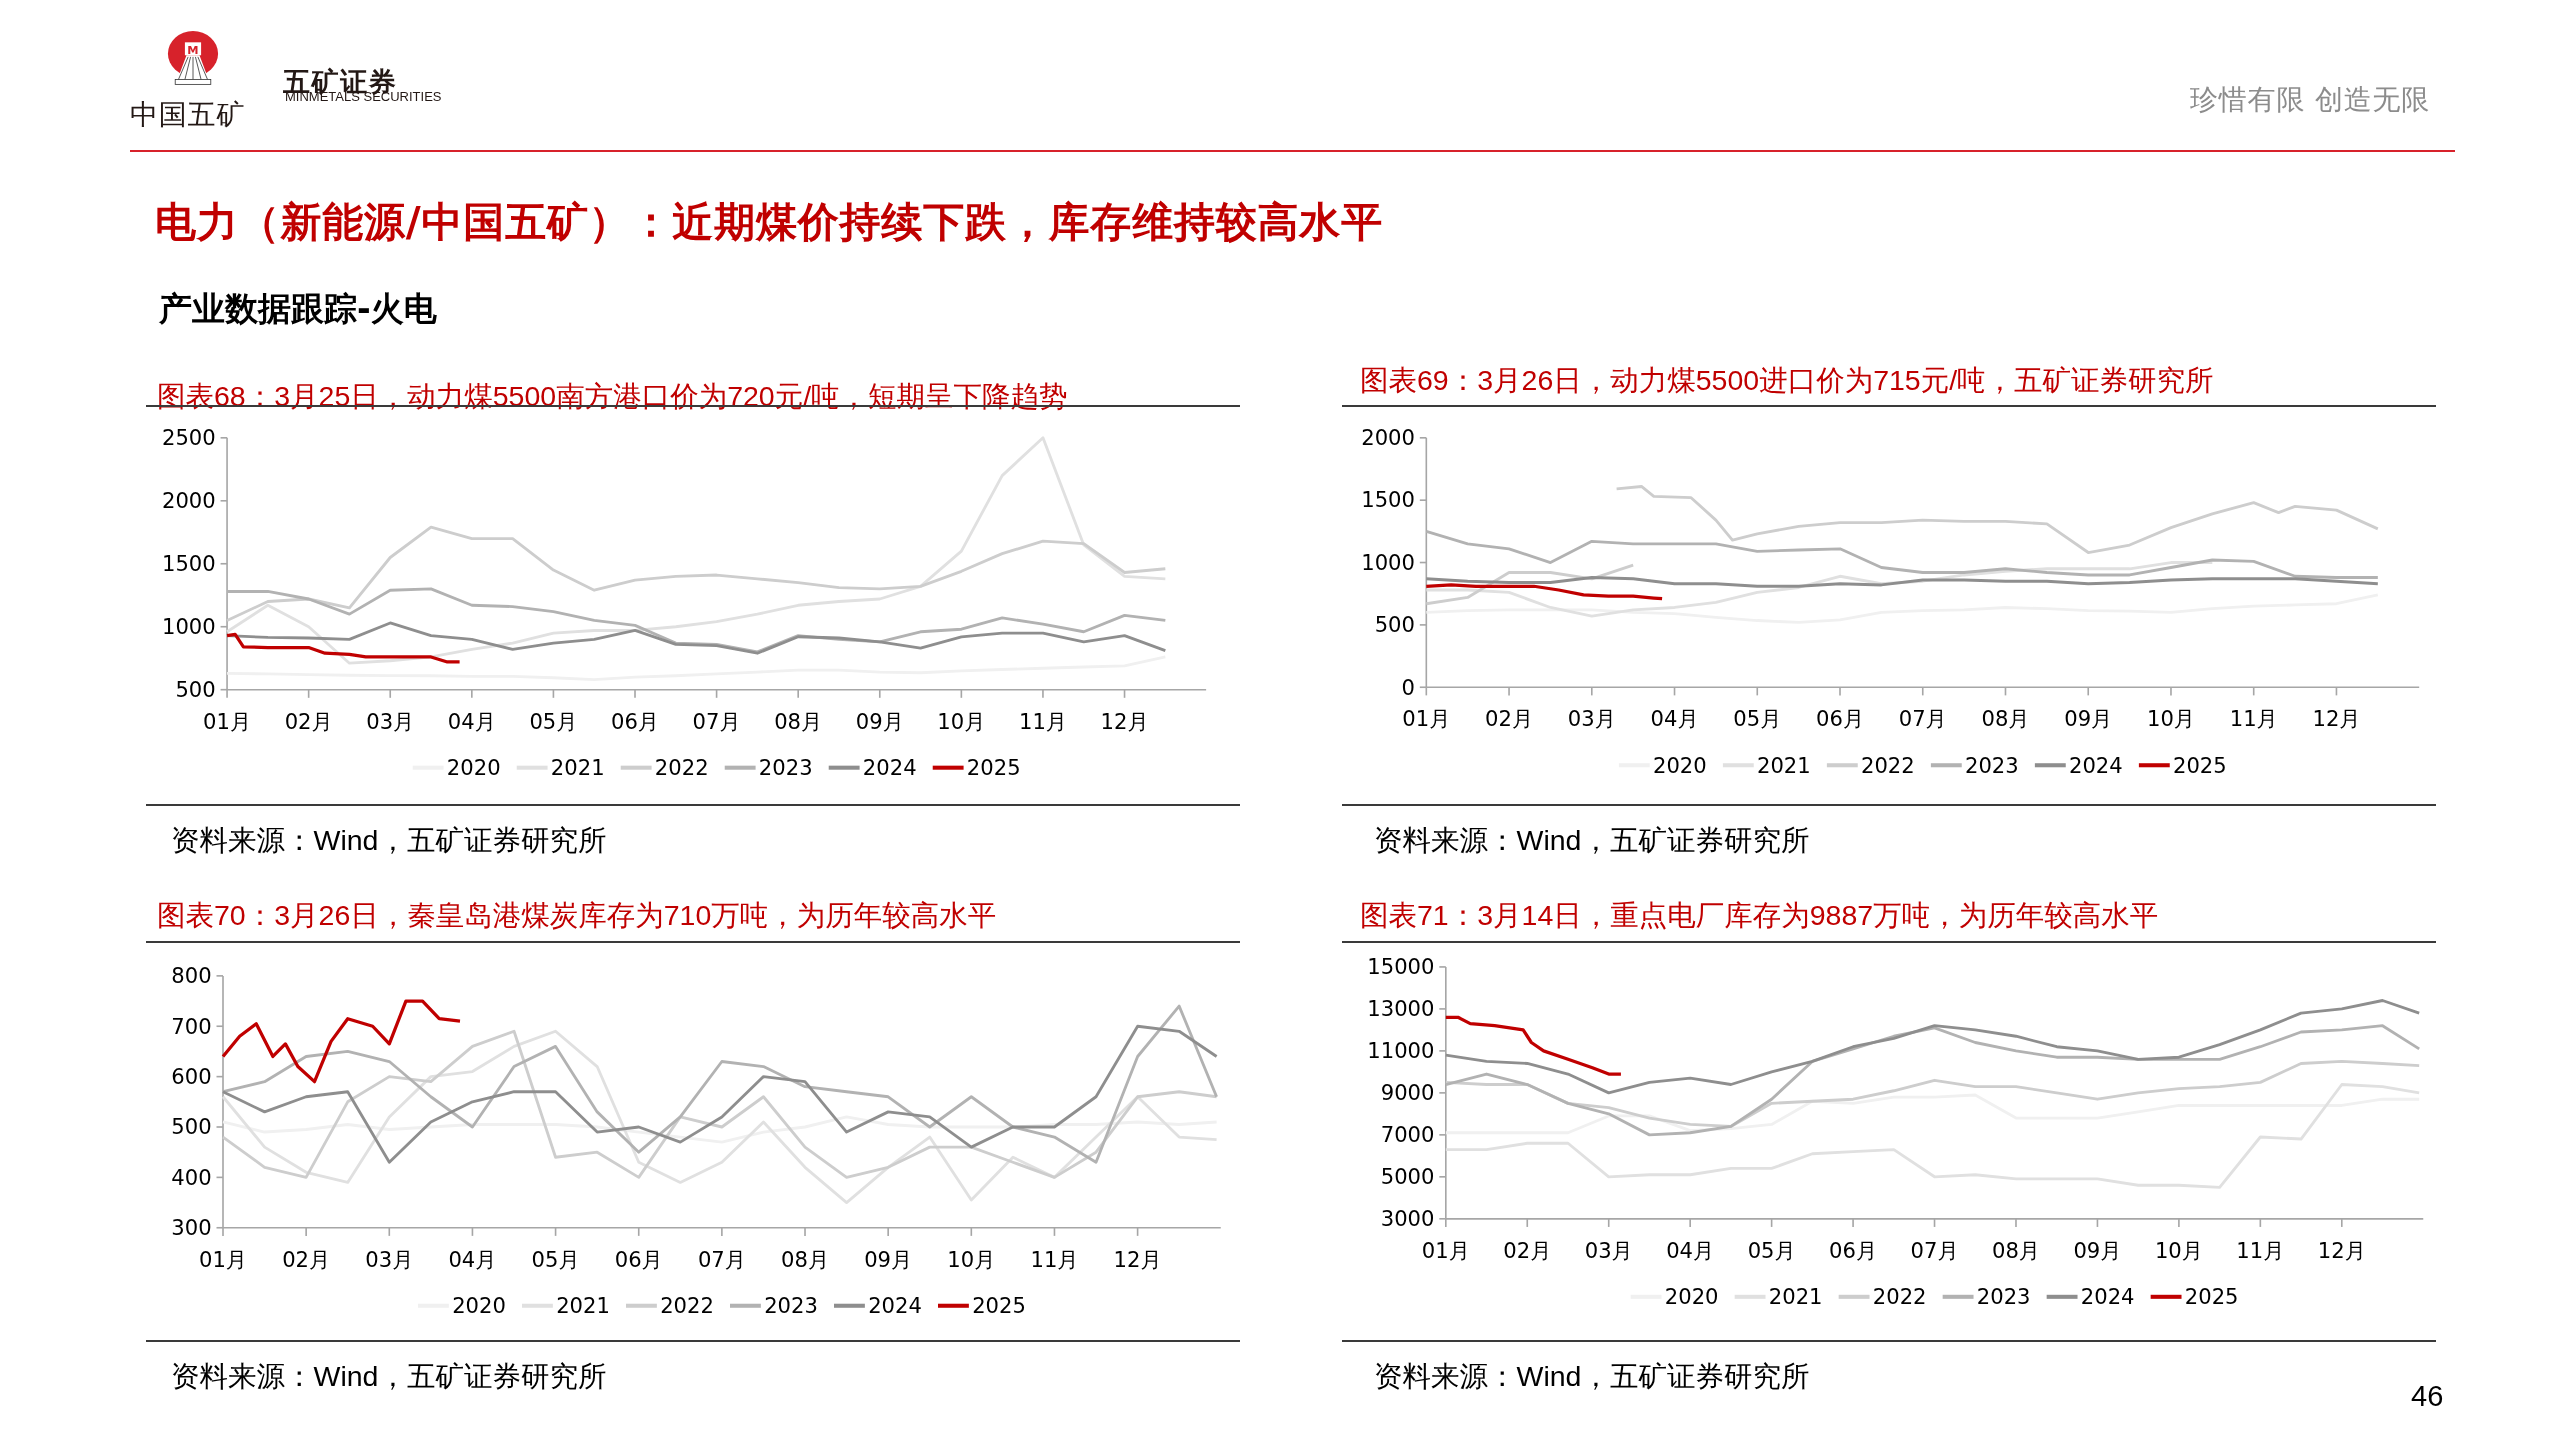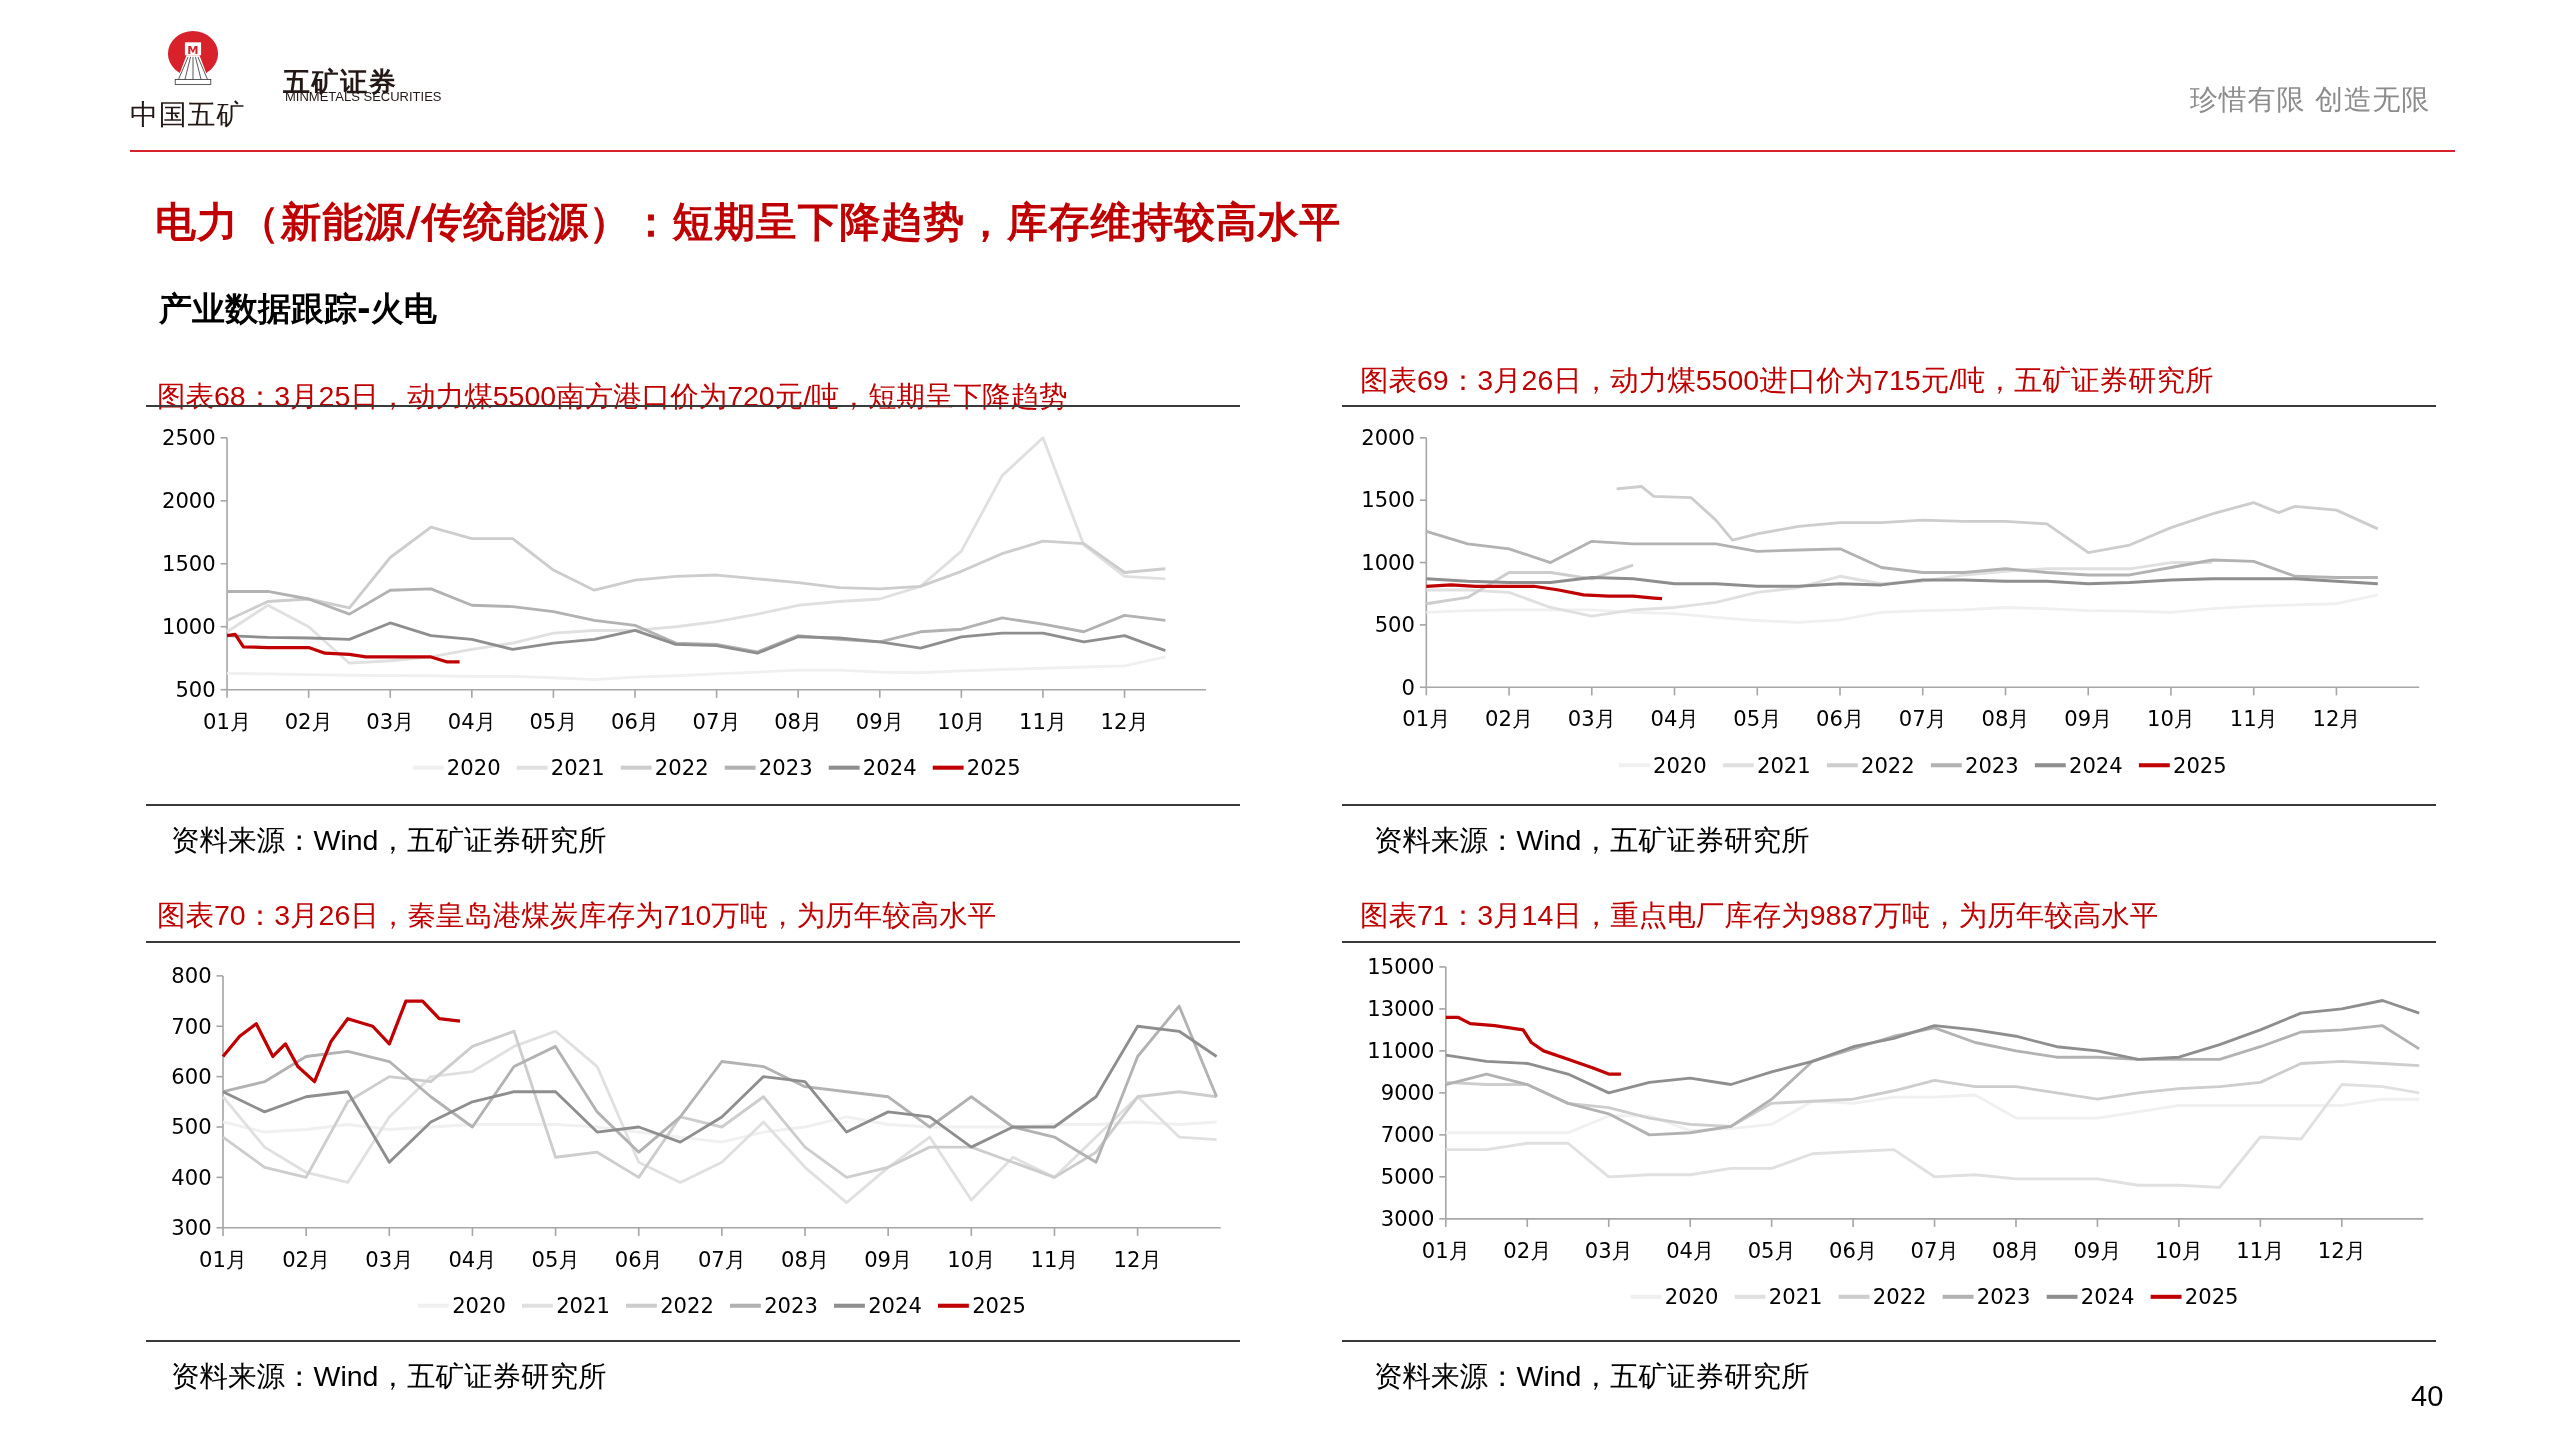--- a/index.html
+++ b/index.html
@@ -37,21 +37,21 @@
     <text x="32" y="28" font-size="14" text-anchor="middle" fill="#d7222b" font-weight="bold">M</text>
     <rect x="10" y="60" width="44" height="6" fill="#ffffff" stroke="#333" stroke-width="1"></rect>
   </svg>
 </div>
 <div class="abs logo-cn">中国五矿</div>
 <div class="abs brand-cn">五矿证券</div>
 <div class="abs brand-en">MINMETALS SECURITIES</div>
 <div class="abs slogan">珍惜有限  创造无限</div>
 <div class="abs header-rule"></div>
 
-<div class="abs page-title">电力（新能源/传统能源）：短期呈下降趋势，库存维持较高水平</div>
+<div class="abs page-title">电力（新能源/中国五矿）：近期煤价持续下跌，库存维持较高水平</div>
 <div class="abs section-title">产业数据跟踪-火电</div>
 
 <div class="abs fig-title" style="left:157px;top:362px;margin-top:16px;">图表68：3月25日，动力煤5500南方港口价为720元/吨，短期呈下降趋势</div>
 <div class="abs rule" style="left:146px;top:405px;width:1094px;"></div>
 <svg class="abs chart-svg" style="left:138px;top:411px;" width="1106" height="390" viewBox="0 0 1360 480">
     <line x1="109" y1="33" x2="109" y2="343" stroke="#a6a6a6" stroke-width="2"></line>
     <line x1="109" y1="343" x2="1314" y2="343" stroke="#a6a6a6" stroke-width="2"></line>
     <line x1="101" y1="343" x2="109" y2="343" stroke="#a6a6a6" stroke-width="2"></line>
     <text x="95" y="352" font-size="26" text-anchor="end" fill="#000">500</text>
     <line x1="101" y1="265.5" x2="109" y2="265.5" stroke="#a6a6a6" stroke-width="2"></line>
@@ -291,14 +291,14 @@
     <line x1="748.5" y1="433" x2="786.5" y2="433" stroke="#b2b2b2" stroke-width="5"></line>
     <text x="790.5" y="442" font-size="26" fill="#000">2023</text>
     <line x1="876.5" y1="433" x2="914.5" y2="433" stroke="#8e8e8e" stroke-width="5"></line>
     <text x="918.5" y="442" font-size="26" fill="#000">2024</text>
     <line x1="1004.5" y1="433" x2="1042.5" y2="433" stroke="#c00000" stroke-width="5"></line>
     <text x="1046.5" y="442" font-size="26" fill="#000">2025</text>
   </svg>
 <div class="abs rule" style="left:1342px;top:1340px;width:1094px;"></div>
 <div class="abs source" style="left:1360px;top:1358px;">资料来源：Wind，五矿证券研究所</div>
 
-<div class="abs page-num">40</div>
+<div class="abs page-num">46</div>
 
 
 </body></html>

